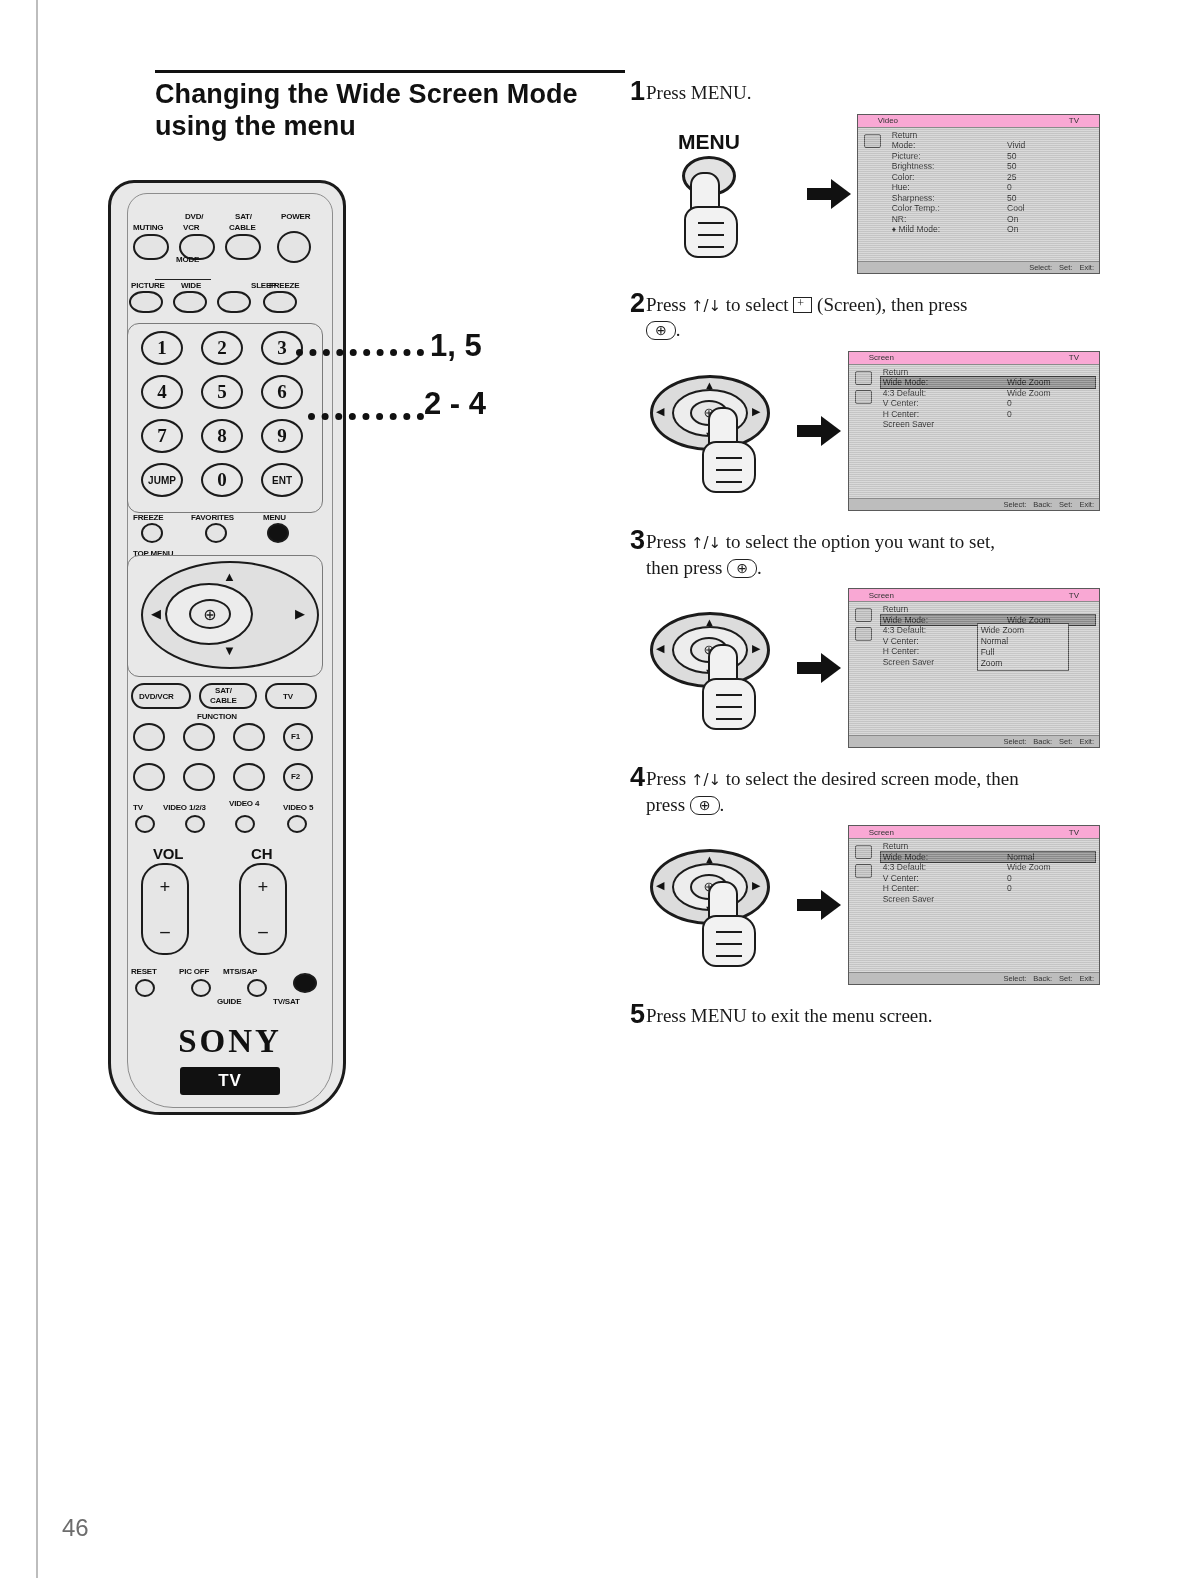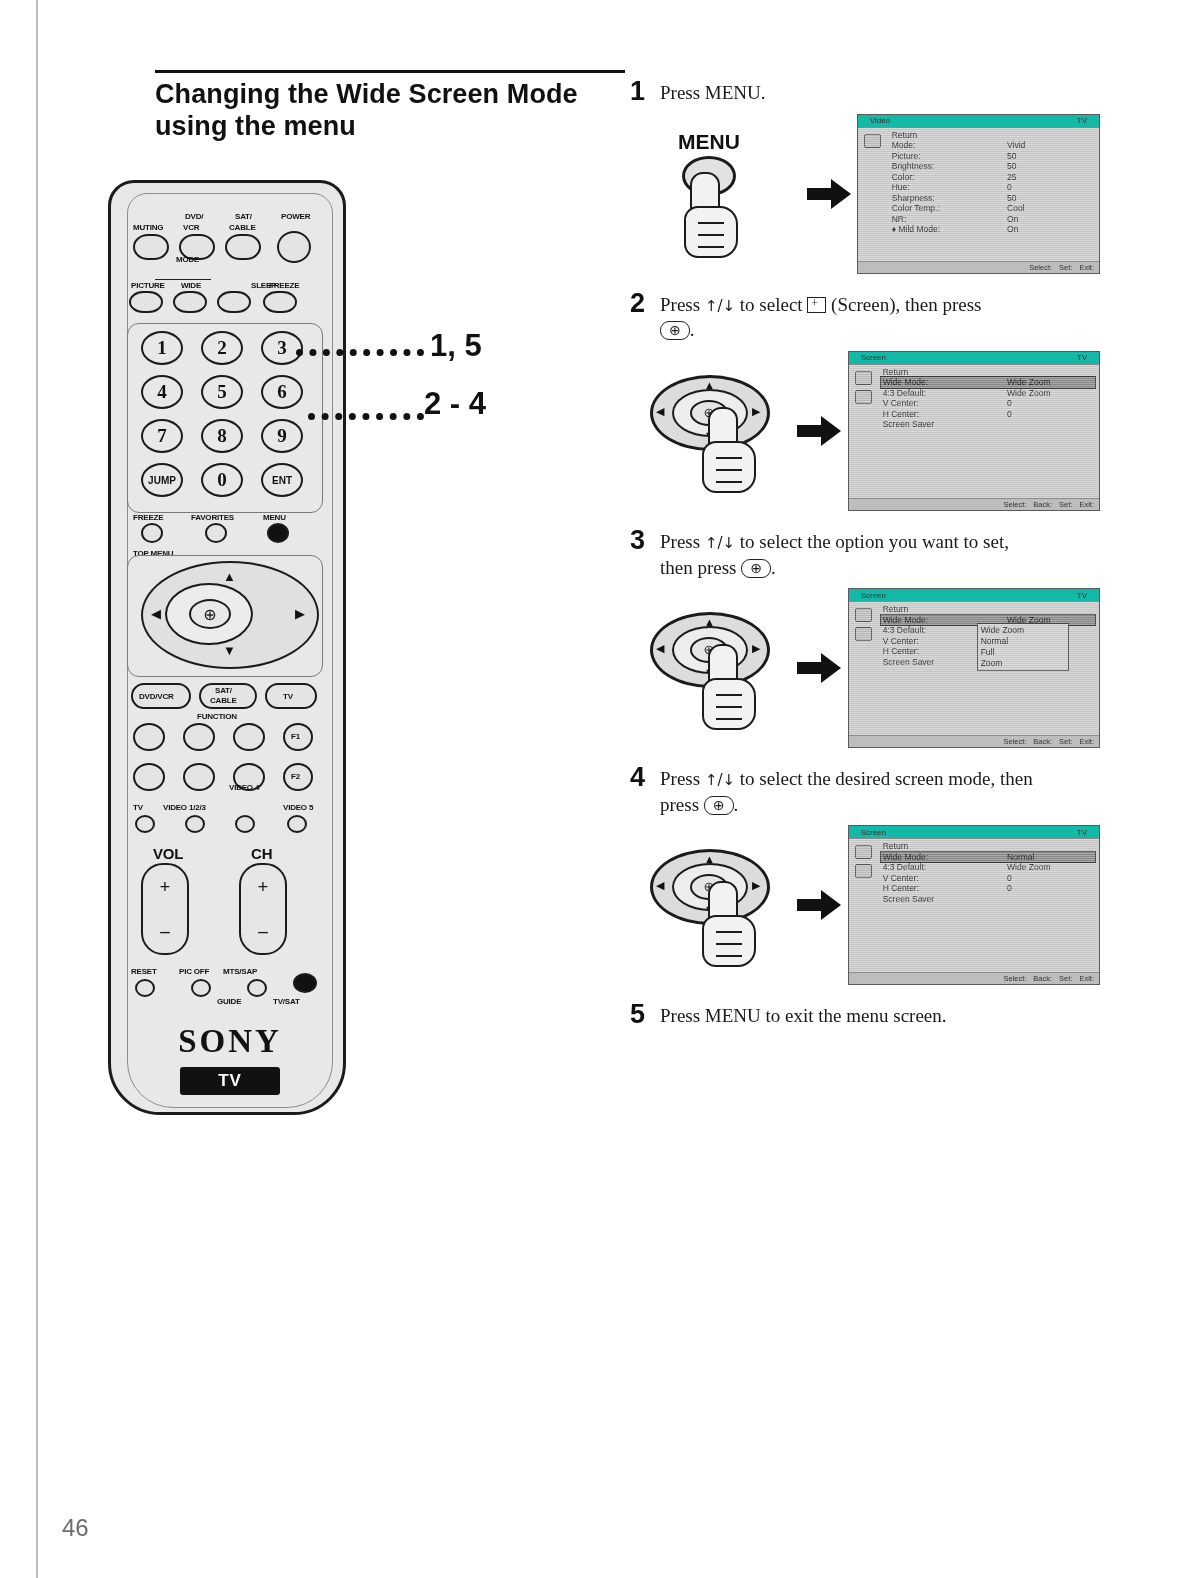--- a/index.html
+++ b/index.html
@@ -207,21 +207,21 @@
   }
   .step-num {
     position: absolute;
     left: 0; top: -4px;
     font-family: "Liberation Sans", sans-serif;
     font-weight: bold;
     font-size: 27px;
     color: #111;
   }
   .step-text {
-    margin-left: 30px;
+    margin-left: 16px;
     font-size: 19px;
     line-height: 1.35;
     color: #1a1a1a;
   }
   .inline-key {
     display: inline-block;
     border: 1.5px solid #222;
     border-radius: 9px;
     padding: 0 8px;
     font-size: 14px;
@@ -249,26 +249,26 @@
     background: #cfcfcf;
     border: 1px solid #5a5a5a;
     width: 258px;
     height: 160px;
     box-sizing: border-box;
     font-family: "Liberation Sans", sans-serif;
     overflow: hidden;
   }
   .osd-top {
     position: absolute; left: 0; top: 0; right: 0; height: 13px;
-    background: #14b8a6;
+    background: #f9a8d4;
     border-bottom: 1px solid #8a8a8a;
     font-size: 8px;
     color: #333;
     display: flex; align-items: center; justify-content: space-between;
-    padding: 0 12px;
+    padding: 0 20px;
     box-sizing: border-box;
   }
   .osd-left-icons {
     position: absolute; left: 2px; top: 16px; width: 26px; bottom: 14px;
     display: flex; flex-direction: column; gap: 5px; align-items: center; padding-top: 3px;
   }
   .osd-icon {
     width: 15px; height: 12px;
     border: 1px solid #555;
     background: #c2c2c2;
@@ -526,21 +526,21 @@
       <div class="rbtn" style="left:172px; top:540px; width:30px; height:28px;"></div>
       <div class="rlabel" style="left:180px; top:549px;">F1</div>
       <div class="rbtn" style="left:22px; top:580px; width:32px; height:28px;"></div>
       <div class="rbtn" style="left:72px; top:580px; width:32px; height:28px;"></div>
       <div class="rbtn" style="left:122px; top:580px; width:32px; height:28px;"></div>
       <div class="rbtn" style="left:172px; top:580px; width:30px; height:28px;"></div>
       <div class="rlabel" style="left:180px; top:589px;">F2</div>
 
       <div class="rlabel" style="left:22px; top:620px;">TV</div>
       <div class="rlabel" style="left:52px; top:620px;">VIDEO 1/2/3</div>
-      <div class="rlabel" style="left:118px; top:600px;">VIDEO 4</div>
+      <div class="rlabel" style="left:118px; top:616px;">VIDEO 4</div>
       <div class="rlabel" style="left:172px; top:620px;">VIDEO 5</div>
       <div class="rbtn" style="left:24px; top:632px; width:20px; height:18px;"></div>
       <div class="rbtn" style="left:74px; top:632px; width:20px; height:18px;"></div>
       <div class="rbtn" style="left:124px; top:632px; width:20px; height:18px;"></div>
       <div class="rbtn" style="left:176px; top:632px; width:20px; height:18px;"></div>
 
       <div class="rlabel" style="left:42px; top:662px; font-size:15px;">VOL</div>
       <div class="rlabel" style="left:140px; top:662px; font-size:15px;">CH</div>
       <div class="vol-ch-box" style="left:30px; top:680px;">
         <span>+</span>

